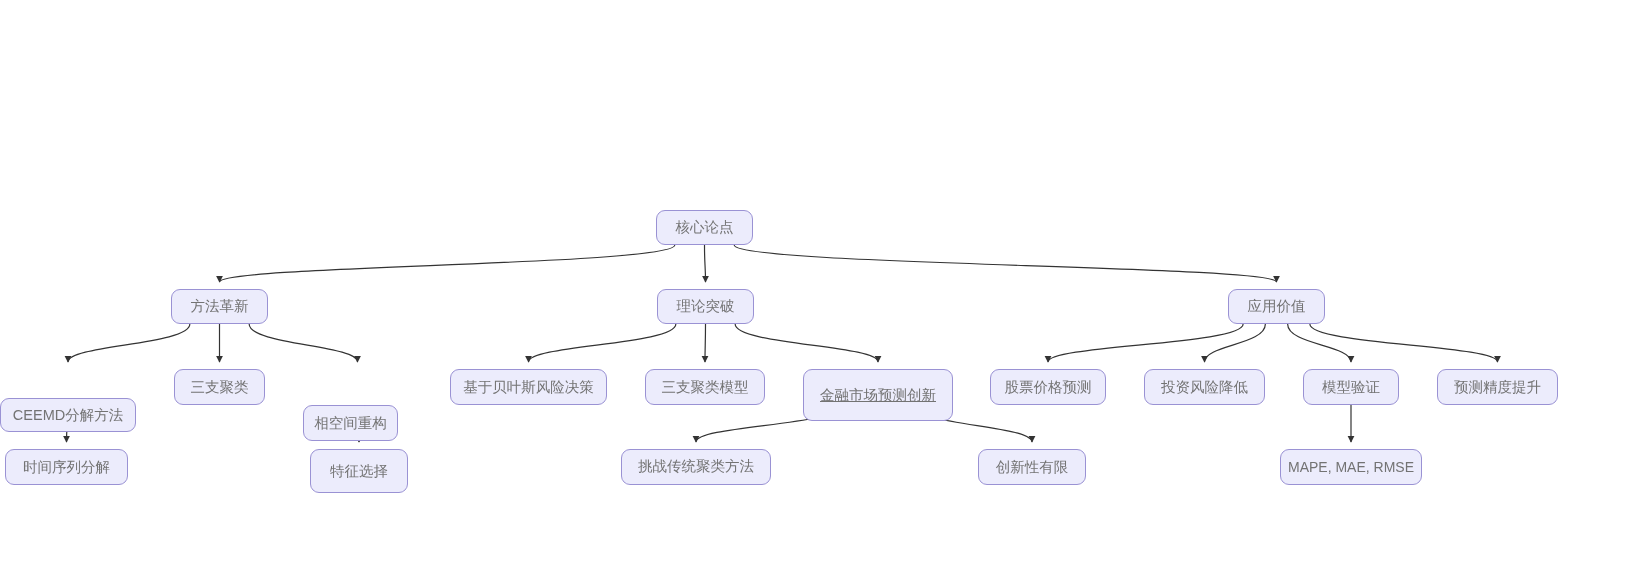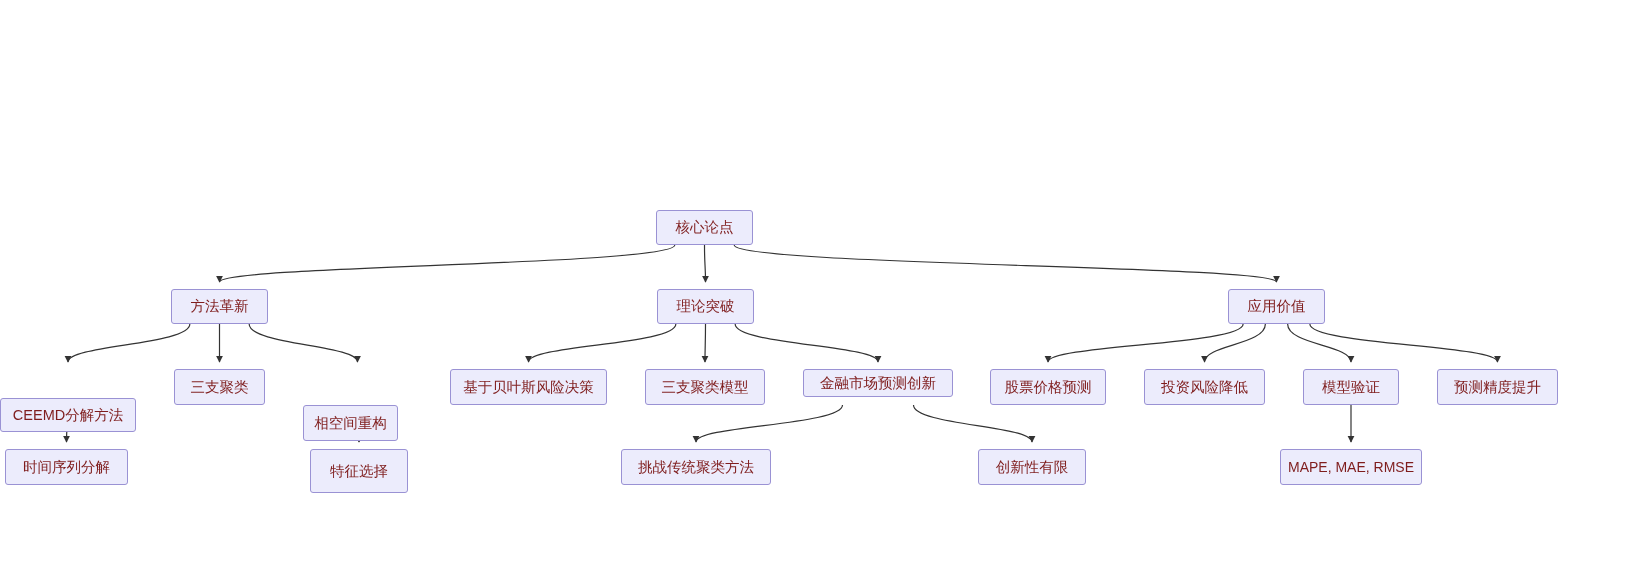--- a/index.html
+++ b/index.html
@@ -1,23 +1,23 @@
 <!DOCTYPE html>
 <html><head>
 <meta charset="utf-8">
 <style>
   html,body{margin:0;padding:0;background:#ffffff;}
   body{width:1628px;height:576px;position:relative;overflow:hidden;
        font-family:"Liberation Sans","DejaVu Sans",sans-serif;}
   #canvas{position:absolute;left:0;top:0;width:1628px;height:576px;}
   svg#edges{position:absolute;left:0;top:0;width:1628px;height:576px;pointer-events:none;}
   .node{position:absolute;box-sizing:border-box;
-        background:#ececfc;border:1px solid #9a92d4;border-radius:3px;
+        background:#ececfc;border:1px solid #9a92d4;border-radius:9px;
         display:flex;align-items:center;justify-content:center;
-        color:#7f1d1d;font-size:14.5px;line-height:1;white-space:nowrap;}
+        color:#737373;font-size:14.5px;line-height:1;white-space:nowrap;}
   .node.lat{font-size:14px;}
 </style>
 </head>
 <body>
 
 <div id="canvas">
   <svg id="edges" viewBox="0 0 1628 576">
     <defs>
       <marker id="arrow" viewBox="0 0 10 10" refX="9" refY="5" markerWidth="6" markerHeight="6" orient="auto-start-reverse">
         <path d="M 0 0 L 10 5 L 0 10 z" fill="#333333"></path>
@@ -65,42 +65,42 @@
       </div>
       <div class="node" style="left: 303px; top: 369px; width: 95px; height: 36px; margin-top: 36px;">
         <span>相空间重构</span>
       </div>
       <div class="node" style="left: 450px; top: 369px; width: 157px; height: 36px;">
         <span>基于贝叶斯风险决策</span>
       </div>
       <div class="node" style="left: 645px; top: 369px; width: 120px; height: 36px;">
         <span>三支聚类模型</span>
       </div>
-      <div class="node" style="left: 803px; top: 369px; width: 150px; height: 28px;">
+      <div class="node" style="left: 803px; top: 369px; width: 150px; height: 52px; text-decoration: underline;">
         <span>金融市场预测创新</span>
       </div>
       <div class="node" style="left: 990px; top: 369px; width: 116px; height: 36px;">
         <span>股票价格预测</span>
       </div>
       <div class="node" style="left: 1144px; top: 369px; width: 121px; height: 36px;">
         <span>投资风险降低</span>
       </div>
       <div class="node" style="left: 1303px; top: 369px; width: 96px; height: 36px;">
         <span>模型验证</span>
       </div>
       <div class="node" style="left: 1437px; top: 369px; width: 121px; height: 36px;">
         <span>预测精度提升</span>
       </div>
       <div class="node" style="left: 5px; top: 449px; width: 123px; height: 36px;">
         <span>时间序列分解</span>
       </div>
       <div class="node" style="left: 310px; top: 449px; width: 98px; height: 44px;">
         <span>特征选择</span>
       </div>
-      <div class="node" style="left: 621px; top: 449px; width: 150px; height: 36px;">
+      <div class="node" style="left: 621px; top: 449px; width: 150px; height: 36px; font-family: Liberation Mono, monospace;">
         <span>挑战传统聚类方法</span>
       </div>
       <div class="node" style="left: 978px; top: 449px; width: 108px; height: 36px;">
         <span>创新性有限</span>
       </div>
       <div class="node lat" style="left: 1280px; top: 449px; width: 142px; height: 36px;">
         <span>MAPE, MAE, RMSE</span>
       </div>
     </div>
 </div>

